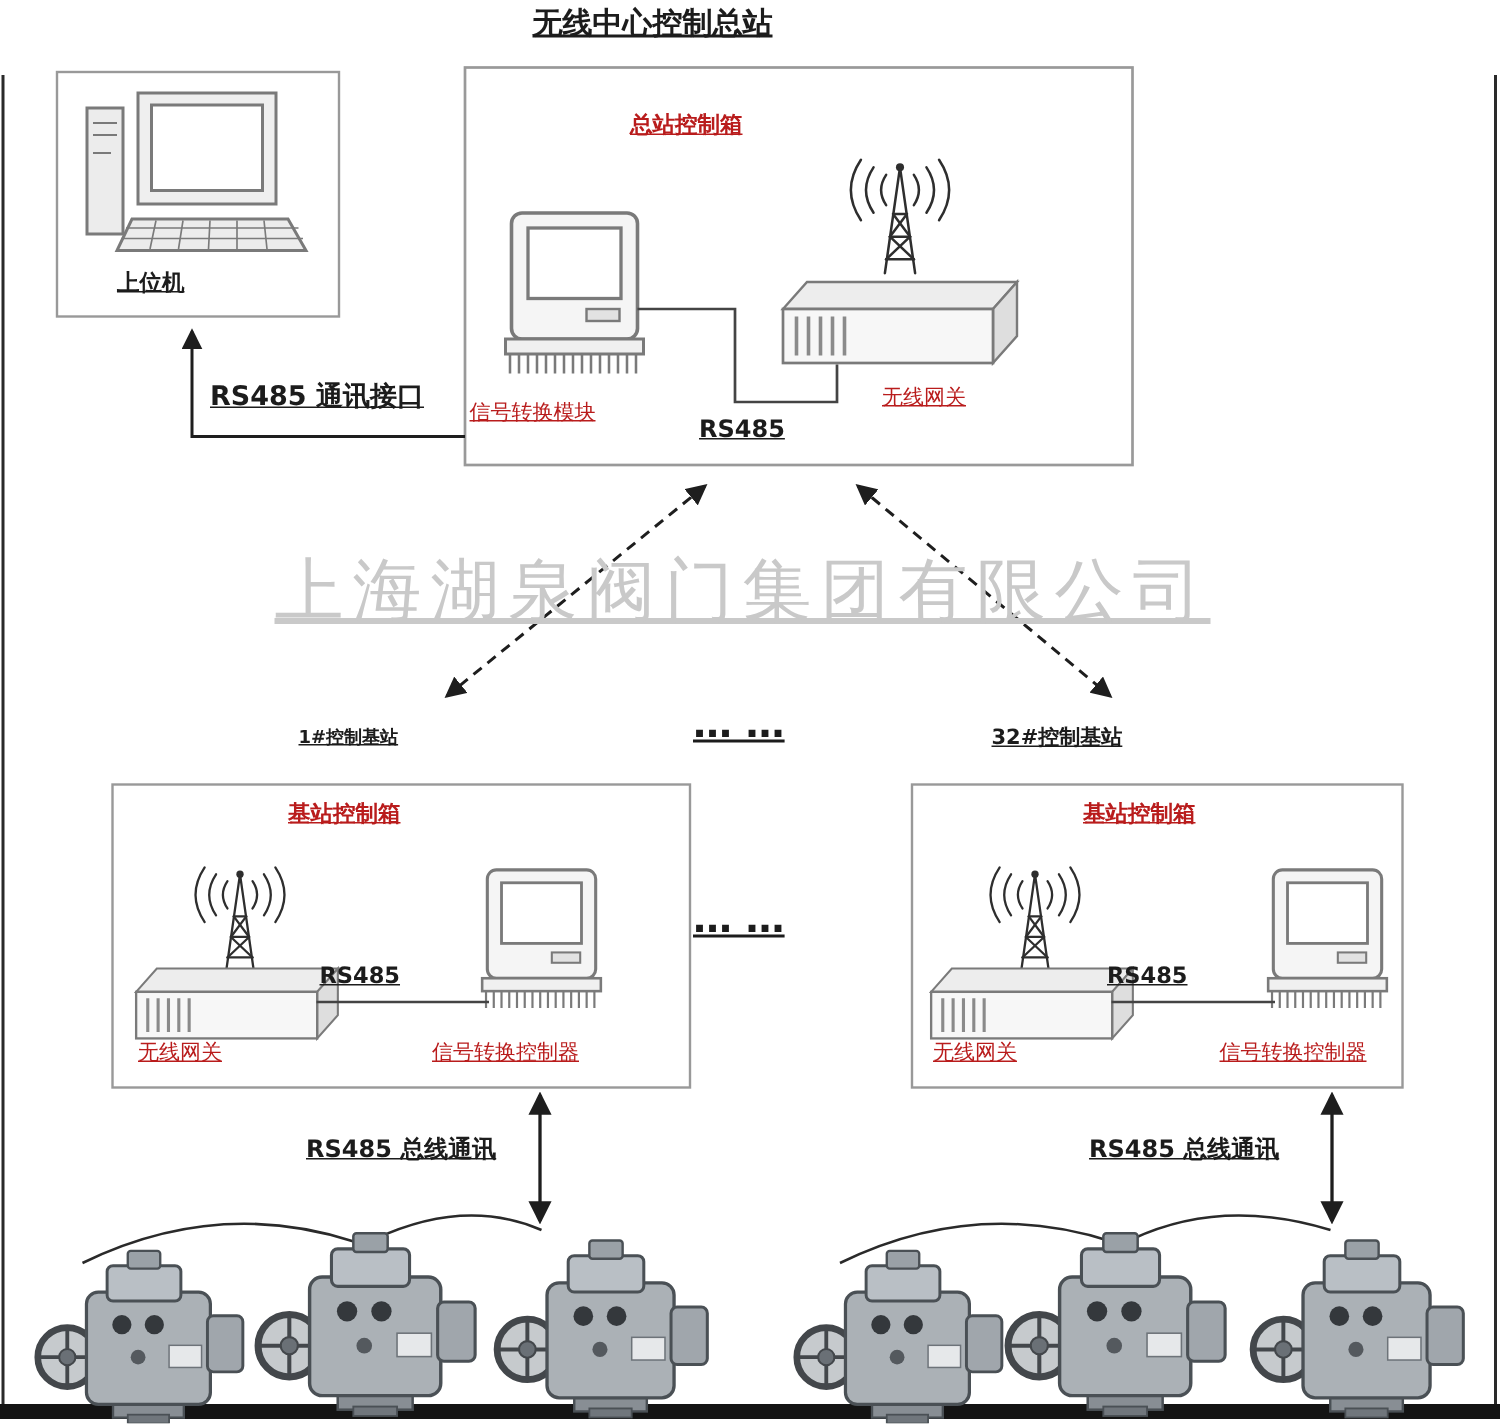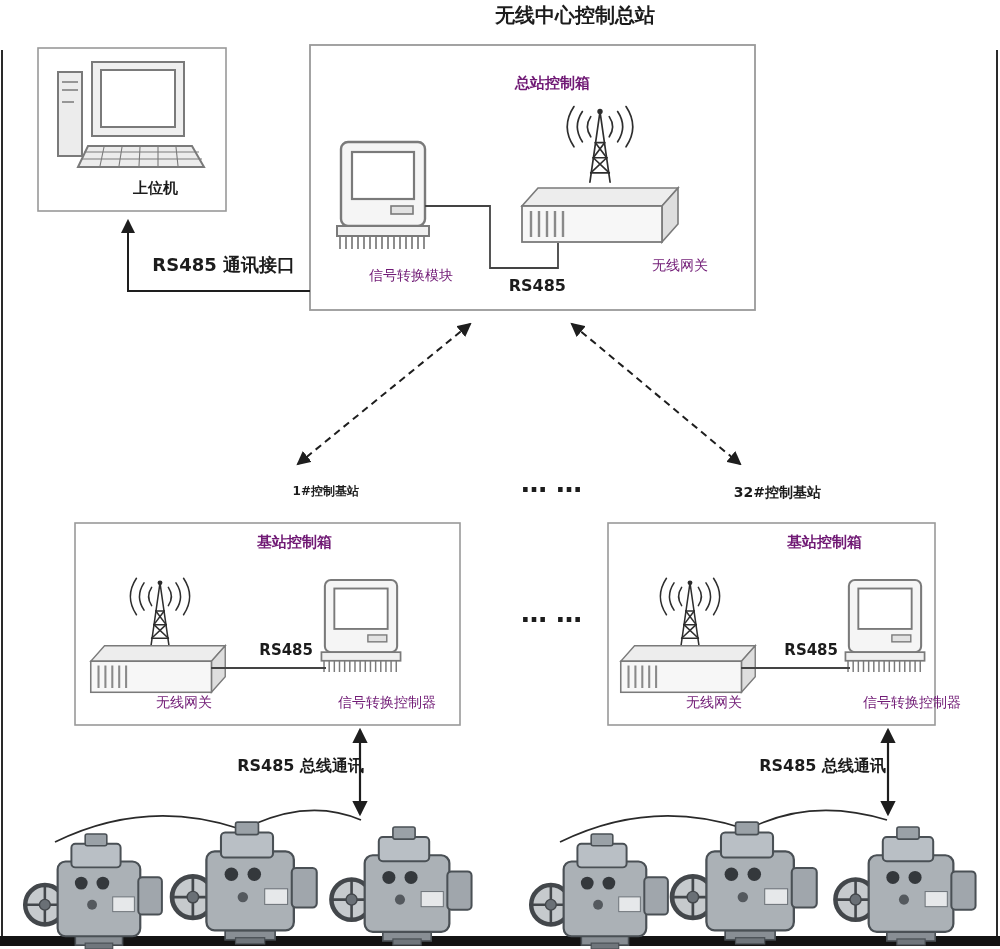--- a/index.html
+++ b/index.html
@@ -2,24 +2,24 @@
 <html><head>
 <meta charset="utf-8">
 <style>
   * { margin:0; padding:0; box-sizing:border-box; }
   html,body { background:#ffffff; }
   .canvas {
     position:relative; width:1000px; height:949px; background:#ffffff;
     font-family:"DejaVu Sans","Liberation Sans",sans-serif; overflow:hidden;
   }
   .art { position:absolute; left:0; top:0; }
-  .label { position:absolute; color:#1c1c1c; white-space:nowrap; text-align:right; line-height:1.2; }
+  .label { position:absolute; color:#1c1c1c; white-space:nowrap; text-align:left; line-height:1.2;text-decoration:underline; }
   .bold { font-weight:bold; }
   .semi { font-weight:600; }
-  .muted { color:#701a75; }
+  .muted { color:#b91c1c; }
   .watermark { color:#c9c9c9; letter-spacing:6px; font-weight:500; }
 </style>
 </head>
 <body>
 
 <div class="canvas">
 
   <svg class="art" width="1000" height="949" viewBox="0 0 1000 949">
     <defs>
       <marker id="arrow" viewBox="0 0 10 10" refX="8.5" refY="5" markerWidth="7" markerHeight="7" orient="auto-start-reverse">
@@ -143,20 +143,21 @@
   <div class="label bold" style="left:140px;top:254px;width:155px;font-size:18px">RS485 通讯接口</div>
 
   <div class="label semi muted" style="left:420px;top:74px;width:170px;font-size:15px">总站控制箱</div>
 
   <div class="label muted" style="left:313px;top:267px;width:140px;font-size:14px">信号转换模块</div>
 
   <div class="label muted" style="left:588px;top:257px;width:120px;font-size:14px">无线网关</div>
 
   <div class="label bold" style="left:466px;top:276px;width:100px;font-size:16px">RS485</div>
 
+  <div class="label watermark" style="left:183px;top:366px;width:666px;font-size:46px">上海湖泉阀门集团有限公司</div>
 
   <div class="label bold" style="left:462px;top:468px;width:120px;font-size:26px">… …</div>
 
   <div class="label bold" style="left:462px;top:598px;width:120px;font-size:26px">… …</div>
 
   <div class="label bold" style="left:199px;top:484px;width:160px;font-size:12px">1#控制基站</div>
 
   <div class="label bold" style="left:661px;top:484px;width:160px;font-size:14px">32#控制基站</div>
 
   <div class="label semi muted" style="left:192px;top:533px;width:140px;font-size:15px">基站控制箱</div>

